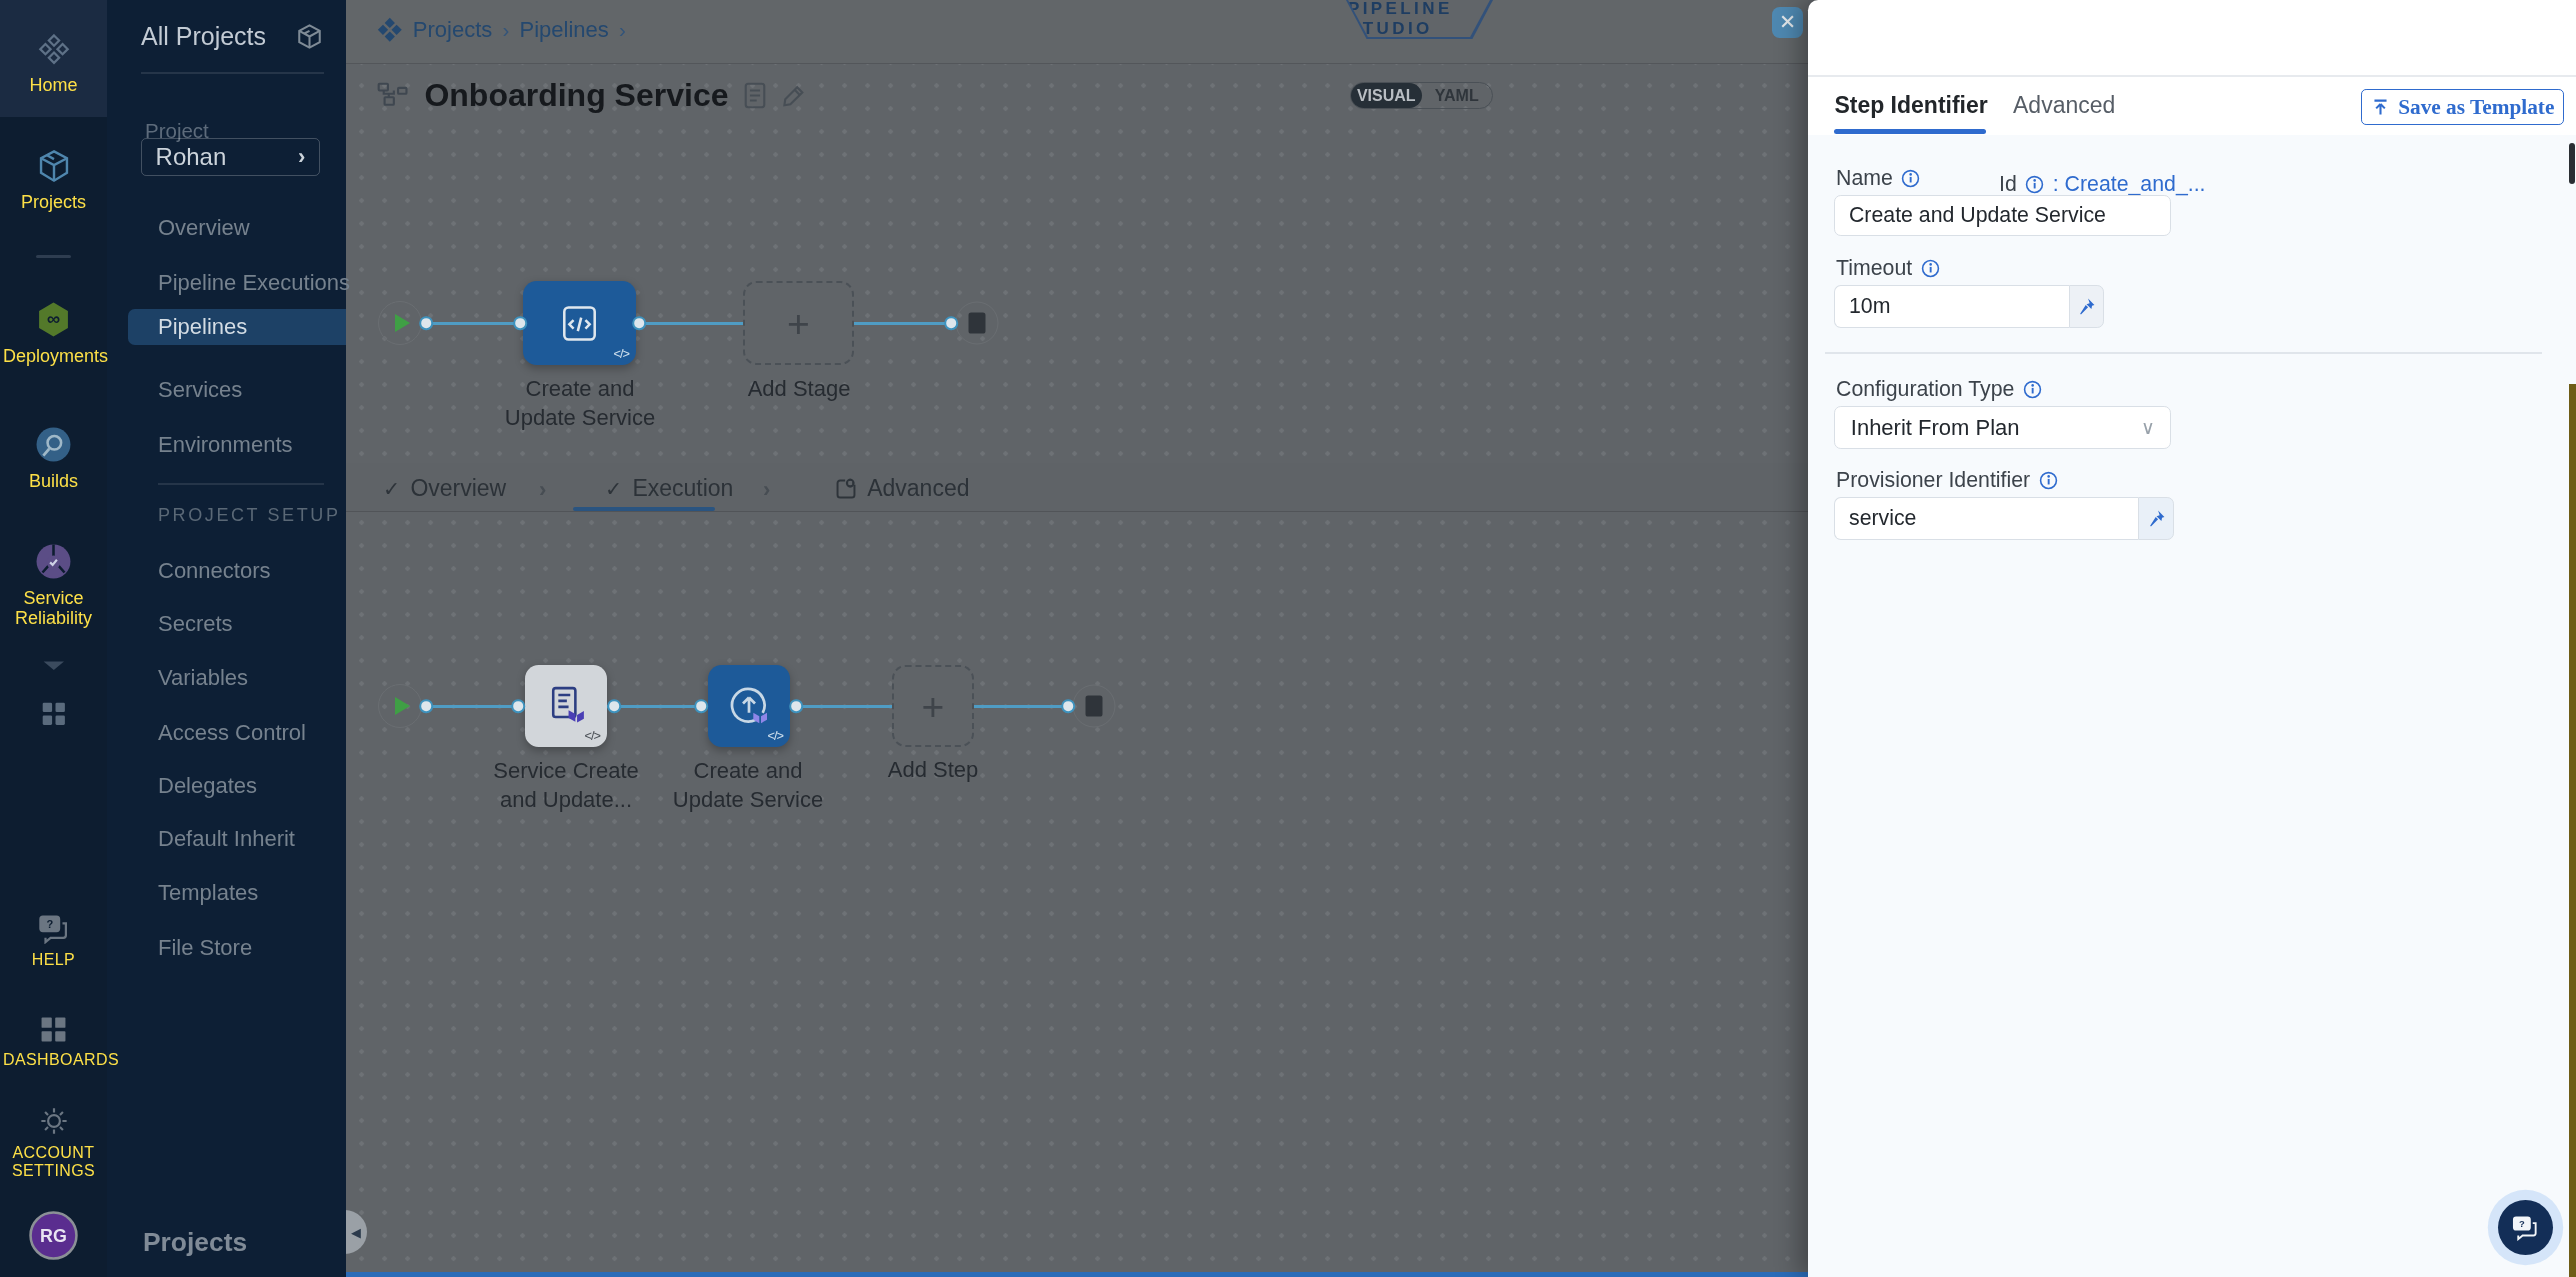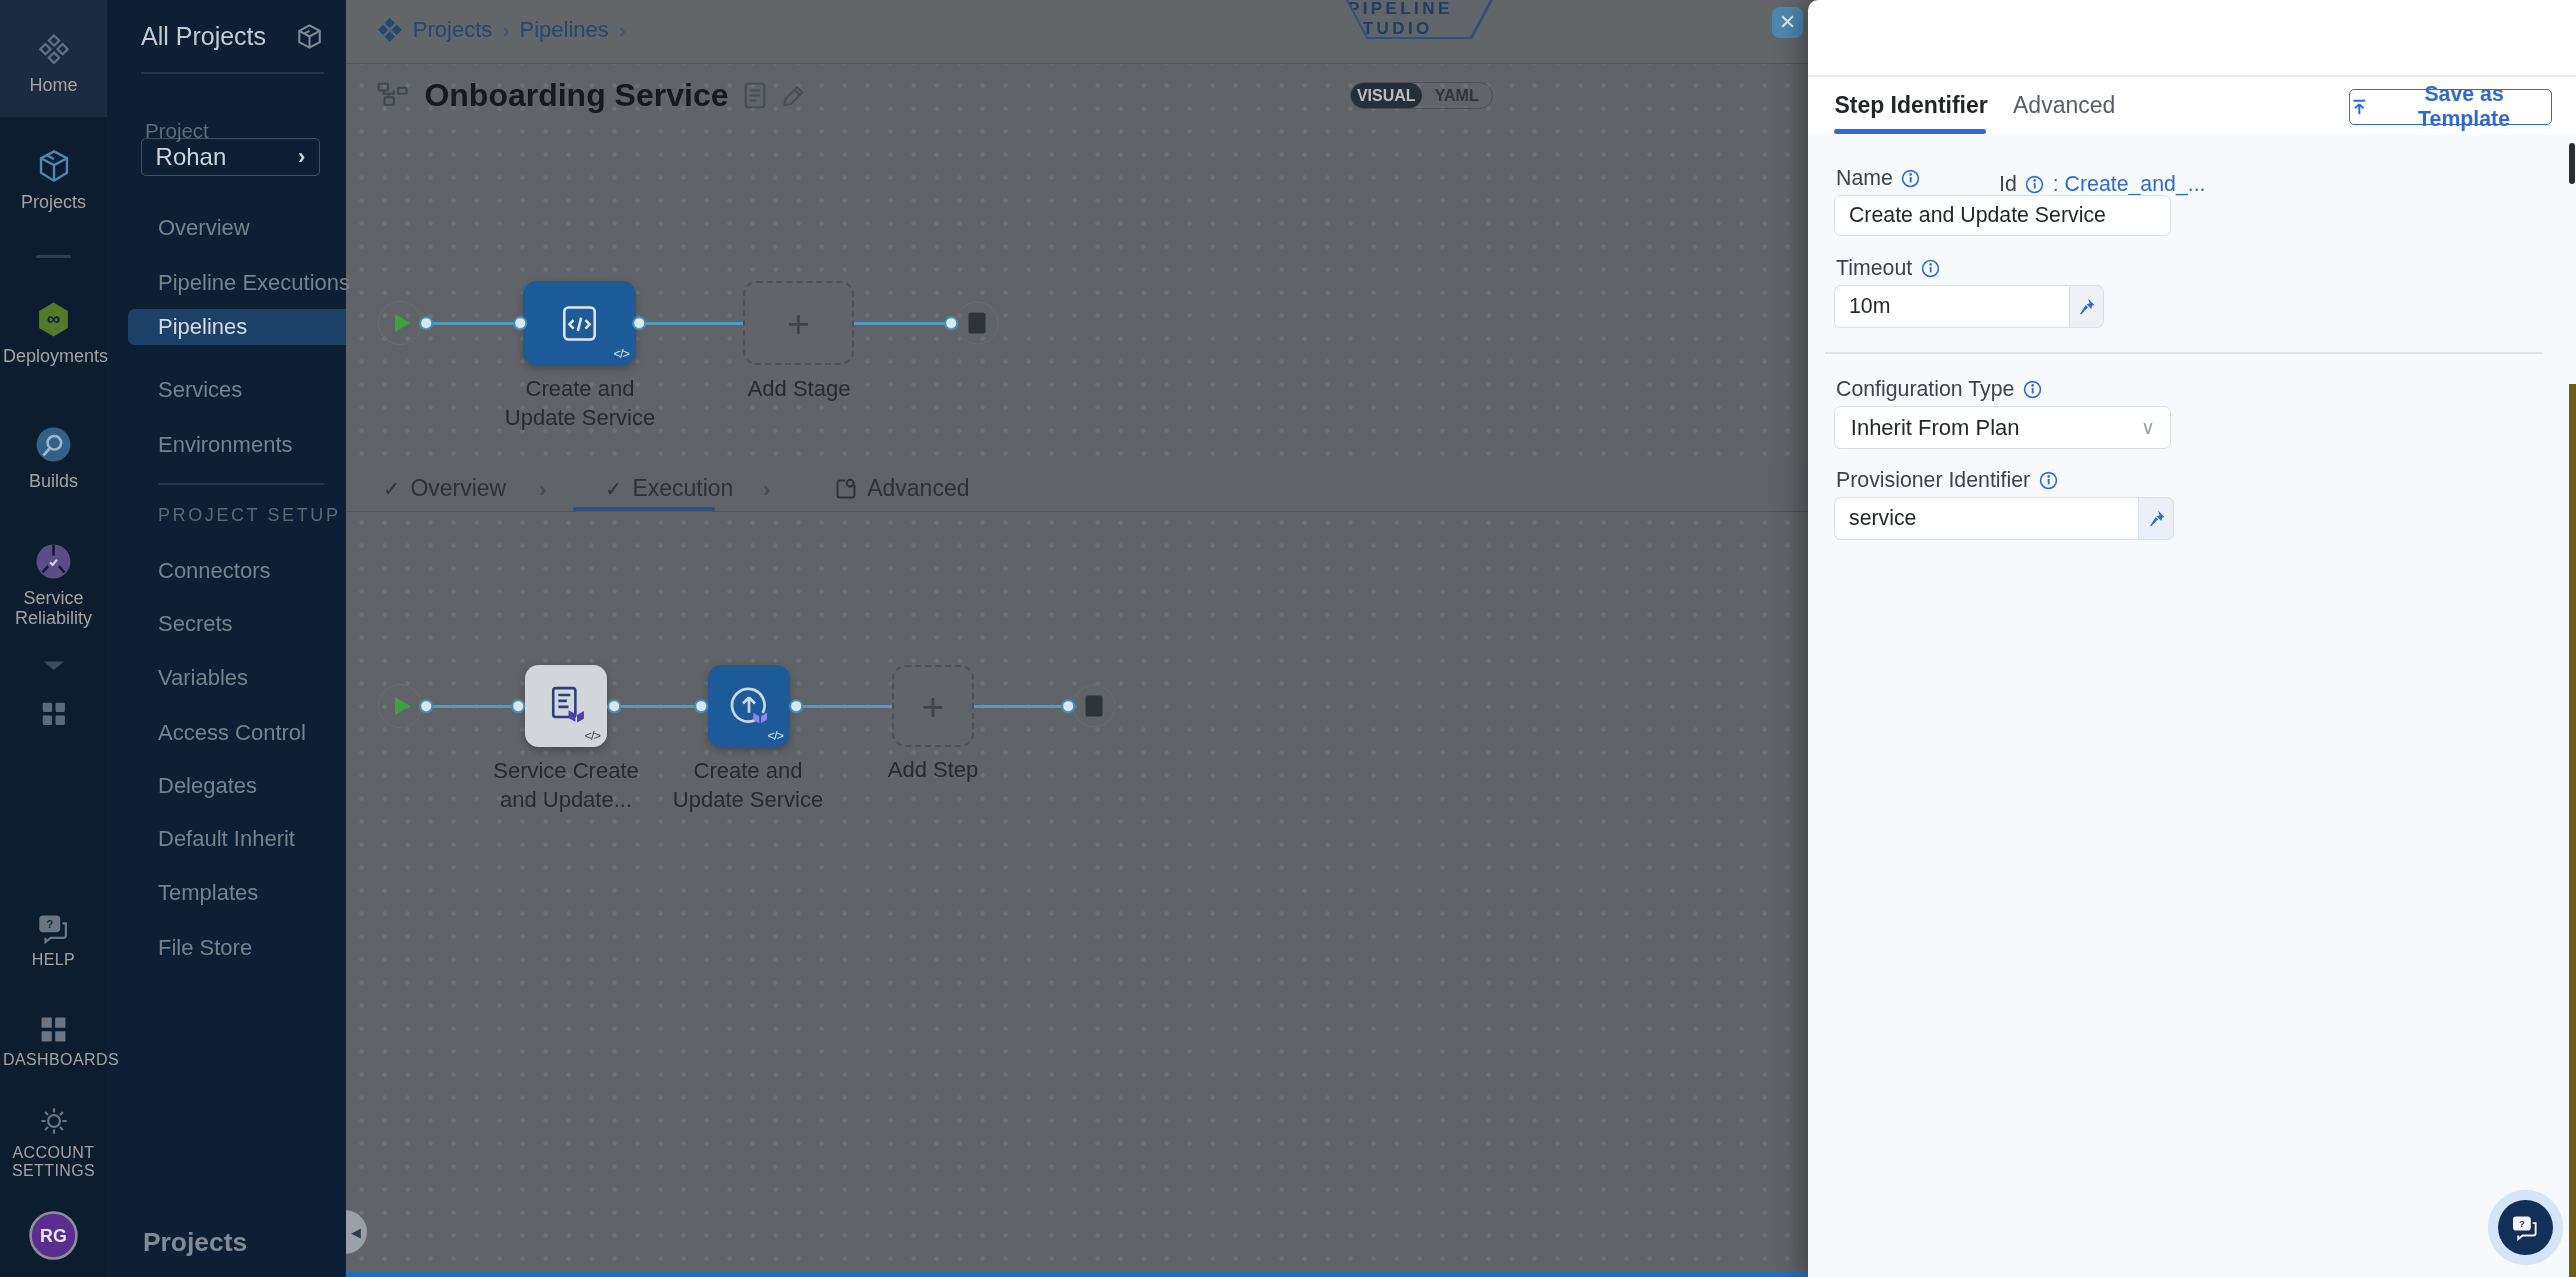--- a/index.html
+++ b/index.html
@@ -4,21 +4,21 @@
 <style>
   * { margin:0; padding:0; box-sizing:border-box; }
   html,body { background:#2a2e33; }
   body { font-family:"Liberation Sans", sans-serif; }
   #root { position:relative; width:2576px; height:1278px; overflow:hidden; background:#606468; }
   .abs { position:absolute; }
 
   
   .rail { left:0; top:0; width:107px; height:1278px; background:#0d1d30; z-index:30; }
   .rail-item { position:absolute; left:0; width:107px; display:flex; flex-direction:column; align-items:center; gap:6.8px; cursor:pointer; }
-  .rail-label { font-size:18px; color:#a3a3a3; text-align:center; line-height:1.15; width:101px; }
+  .rail-label { font-size:18px; color:#fde047; text-align:center; line-height:1.15; width:101px; }
   .rail-label.small { font-size:16px; letter-spacing:0.4px; }
   .rail-home-tile { left:0; top:0; width:107px; height:117px; background:#1b2b42; }
   .rail-divider { left:36px; top:255px; width:35px; height:2.6px; background:#2e3d50; border-radius:1.7px; }
 
   
   .sidebar { left:107px; top:0; width:239px; height:1278px; background:#0d1f35; z-index:25; }
   .sb-allprojects { position:absolute; left:34px; top:22px; width:183px; display:flex; align-items:center; justify-content:space-between; cursor:pointer; }
   .sb-allprojects span { color:#c3cbd4; font-size:25px; }
   .sb-divider { position:absolute; left:34px; width:183px; height:1.7px; background:rgba(255,255,255,.10); }
   .sb-projlabel { position:absolute; left:38px; top:119px; color:#5d6b7b; font-size:20.5px; }
@@ -432,21 +432,21 @@
   <div class="abs panel-backdrop"></div>
   <div class="abs panel-backdrop-gold"></div>
 
   <div class="abs panel">
     <div class="p-divider"></div>
 
     <div class="p-tabs">
       <span class="p-tab-active">Step Identifier</span>
       <span class="p-tab">Advanced</span>
       <div class="p-tab-underline"></div>
-      <button class="btn-outline" style="position:absolute; left:541px; top:12px; width:203px; height:36px; font-weight:600;">
+      <button class="btn-outline" style="position:absolute; left:553px; top:12px; width:203px; height:36px; font-weight:600;font-family:Liberation Serif, serif;">
         <svg width="19" height="19" viewBox="0 0 22 22" fill="none" stroke="#2f6bce" stroke-width="2.4">
             <path d="M4 3h14M11 19V7M11 7l-5 5M11 7l5 5"></path>
           </svg>
         <span>Save as Template</span>
       </button>
     </div>
 
     <div class="p-form">
 
       <div class="f-label" style="left:28px; top:31px;">

